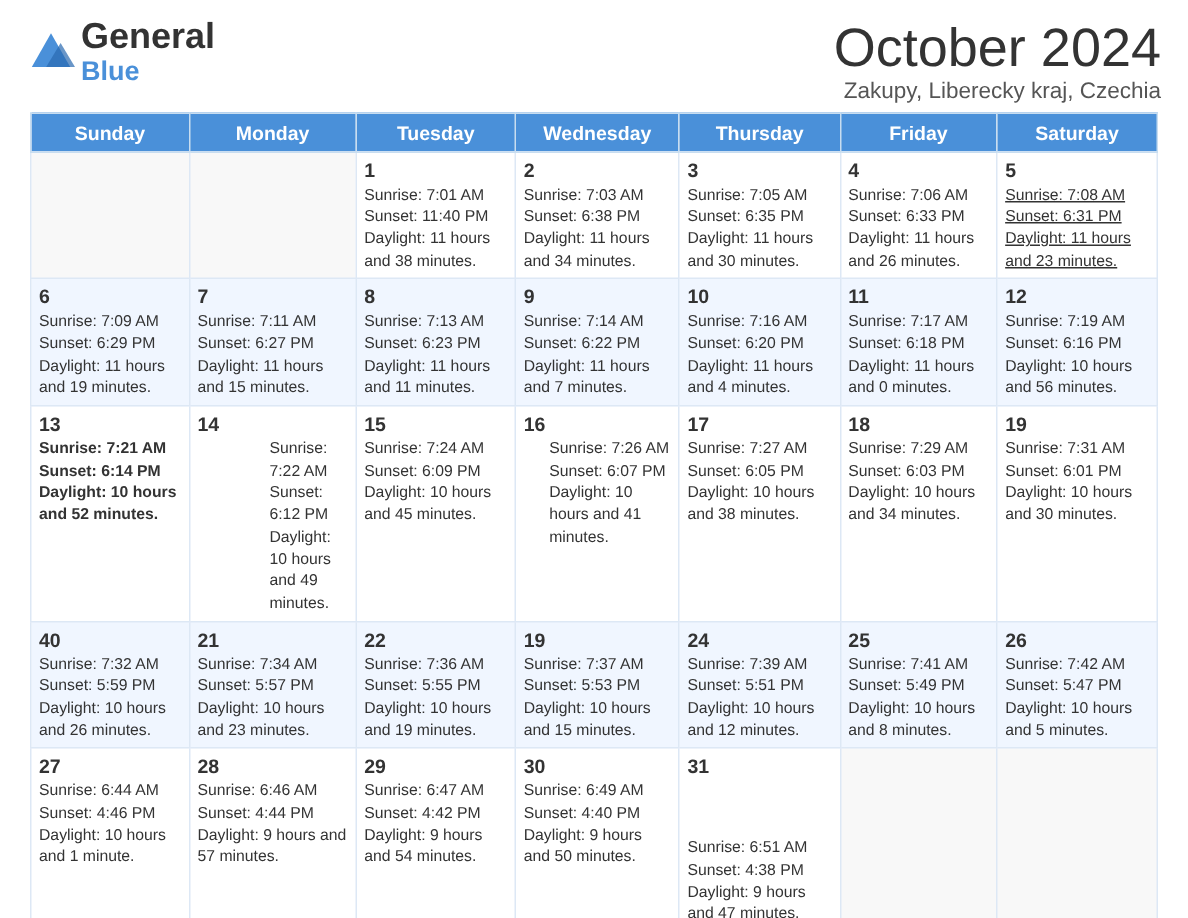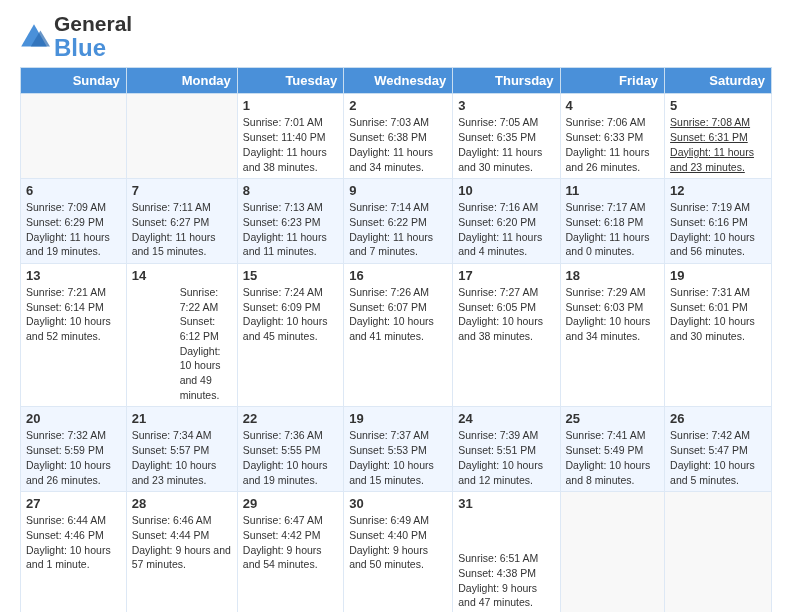--- a/index.html
+++ b/index.html
@@ -18,26 +18,26 @@
     .logo {
       display: flex;
       align-items: center;
     }
     .logo-text {
       display: flex;
       flex-direction: column;
       line-height: 1.1;
     }
     .logo-general {
-      font-size: 21px;
+      font-size: 24px;
       font-weight: bold;
       color: #333;
     }
     .logo-blue {
-      font-size: 24px;
+      font-size: 18px;
       font-weight: bold;
       color: #4a90d9;
     }
     .logo-icon {
       width: 32px;
       height: 32px;
       margin-right: 4px;
     }
     .title-block {
       text-align: right;
@@ -60,21 +60,21 @@
     }
     .cal-wrap {
       padding: 0 10px 10px 10px;
     }
     .calendar th {
       background: #4a90d9;
       color: #fff;
       font-size: 13px;
       font-weight: bold;
       padding: 5px 6px;
-      text-align: right;
+      text-align: center;
       border: 1px solid #c8ddf0;
     }
     .calendar td {
       vertical-align: top;
       padding: 4px 5px;
       font-size: 11px;
       color: #333;
       border: 1px solid #dde8f5;
       background: #fff;
       width: 113px;
@@ -106,20 +106,24 @@
   <div class="logo">
     <svg class="logo-icon" viewBox="0 0 40 40">
       <polygon points="20,4 36,32 4,32" fill="#4a90d9"></polygon>
       <polygon points="28,12 40,32 16,32" fill="#2a6ab0" opacity="0.7"></polygon>
     </svg>
     <div class="logo-text">
       <span class="logo-general">General</span>
       <span class="logo-blue">Blue</span>
     </div>
   </div>
+  <div class="title-block">
+    <div class="month-title">October 2024</div>
+    <div class="location">Zakupy, Liberecky kraj, Czechia</div>
+  </div>
 </div>
 
 <div class="cal-wrap">
   <table class="calendar">
     <thead>
       <tr>
       <th>Sunday</th>
           <th>Monday</th>
           <th>Tuesday</th>
           <th>Wednesday</th>
@@ -203,39 +207,39 @@
           <td>
             <span class="day-num">12</span>
             <div class="day-info" style="white-space: pre-line;">Sunrise: 7:19 AM
 Sunset: 6:16 PM
 Daylight: 10 hours and 56 minutes.</div>
           </td>
         </tr>
         <tr>
           <td>
             <span class="day-num">13</span>
-            <div class="day-info" style="white-space: pre-line;">Sunrise: 7:21 AM
+            <div class="day-info" style="white-space: pre-line; font-weight: bold;">Sunrise: 7:21 AM
 Sunset: 6:14 PM
 Daylight: 10 hours and 52 minutes.</div>
           </td>
           <td>
             <span class="day-num">14</span>
             <div class="day-info" style="white-space: pre-line; margin-left: 48px;">Sunrise: 7:22 AM
 Sunset: 6:12 PM
 Daylight: 10 hours and 49 minutes.</div>
           </td>
           <td>
             <span class="day-num">15</span>
             <div class="day-info" style="white-space: pre-line;">Sunrise: 7:24 AM
 Sunset: 6:09 PM
 Daylight: 10 hours and 45 minutes.</div>
           </td>
           <td>
             <span class="day-num">16</span>
-            <div class="day-info" style="white-space: pre-line;">Sunrise: 7:26 AM
+            <div class="day-info" style="white-space: pre-line; margin-left: 17px;">Sunrise: 7:26 AM
 Sunset: 6:07 PM
 Daylight: 10 hours and 41 minutes.</div>
           </td>
           <td>
             <span class="day-num">17</span>
             <div class="day-info" style="white-space: pre-line;">Sunrise: 7:27 AM
 Sunset: 6:05 PM
 Daylight: 10 hours and 38 minutes.</div>
           </td>
           <td>
@@ -246,21 +250,21 @@
           </td>
           <td>
             <span class="day-num">19</span>
             <div class="day-info" style="white-space: pre-line;">Sunrise: 7:31 AM
 Sunset: 6:01 PM
 Daylight: 10 hours and 30 minutes.</div>
           </td>
         </tr>
         <tr>
           <td>
-            <span class="day-num">20</span>
+            <span class="day-num">40</span>
             <div class="day-info" style="white-space: pre-line;">Sunrise: 7:32 AM
 Sunset: 5:59 PM
 Daylight: 10 hours and 26 minutes.</div>
           </td>
           <td>
             <span class="day-num">21</span>
             <div class="day-info" style="white-space: pre-line;">Sunrise: 7:34 AM
 Sunset: 5:57 PM
 Daylight: 10 hours and 23 minutes.</div>
           </td>

